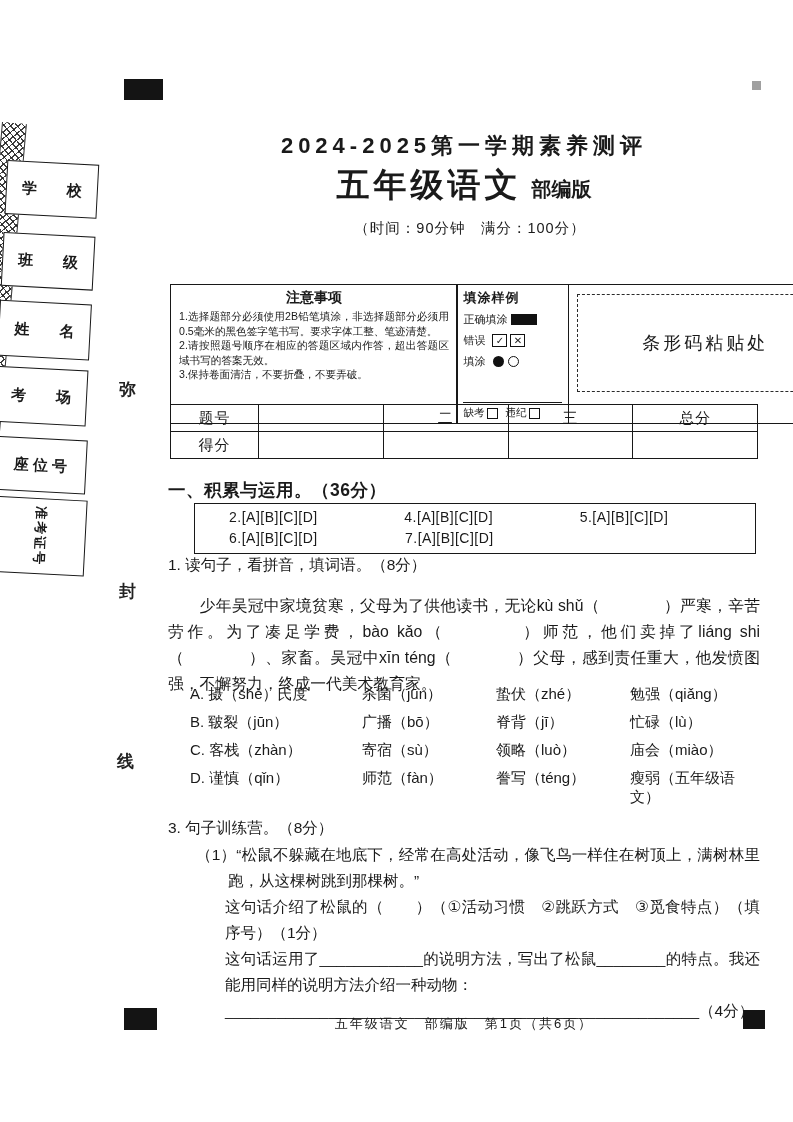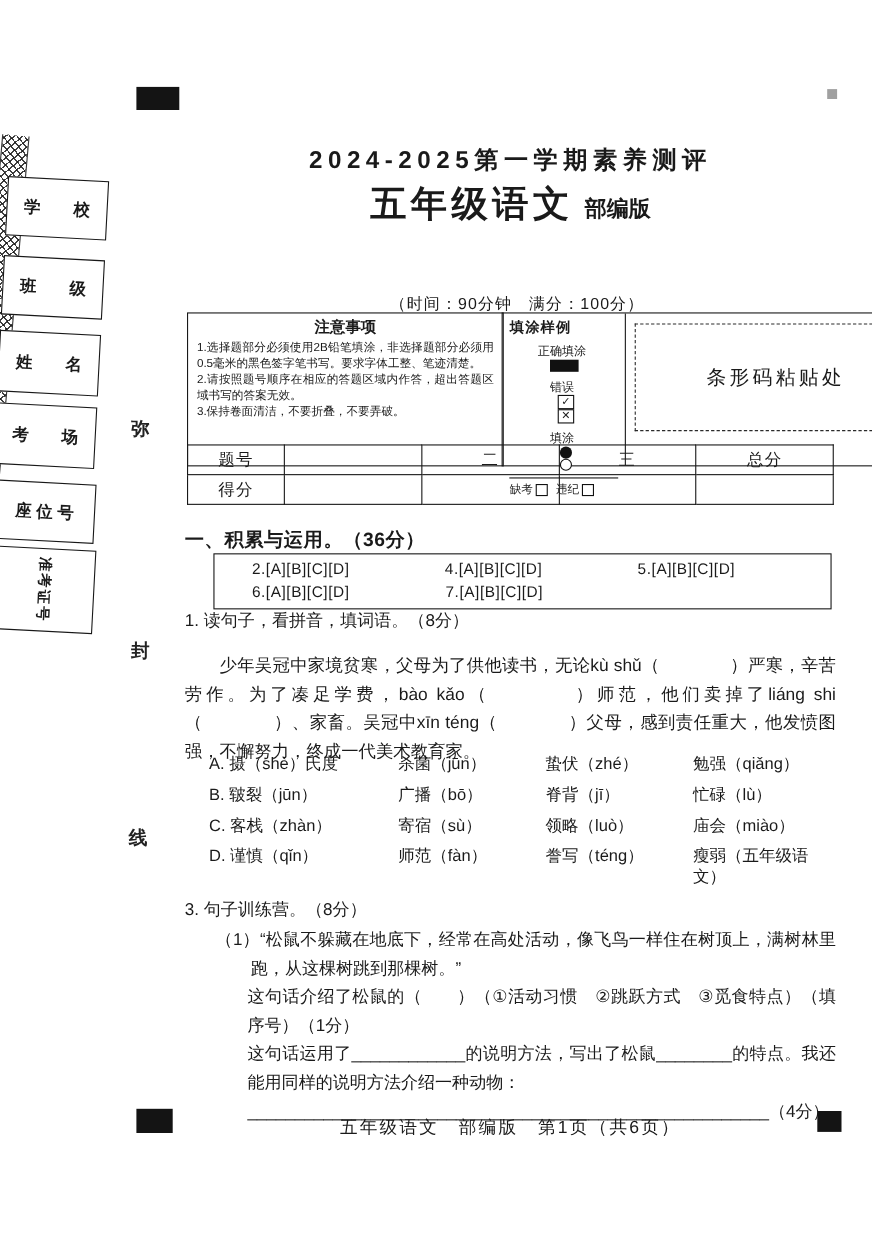--- a/index.html
+++ b/index.html
@@ -46,31 +46,31 @@
 
   
   .main { position:absolute; left:168px; top:0; width:592px; height:1122px; }
 
   .title1 { position:absolute; top:131px; left:0; right:0; text-align:center;
     font-size:22px; font-weight:bold; letter-spacing:5px; }
   .title2 { position:absolute; top:163px; left:0; right:0; text-align:center; }
   .subject { font-size:33px; font-weight:bold; letter-spacing:4px; }
   .edition { font-size:20px; font-weight:bold; margin-left:10px; }
   .time { position:absolute; top:219px; left:12px; right:0; text-align:center;
-    font-size:14.5px; letter-spacing:1px;margin-top:48px; }
+    font-size:14.5px; letter-spacing:1px; }
 
   .info-row { position:absolute; top:254px; left:2px; width:672px; height:140px; display:flex;margin-top:30px; }
   .notice-box { width:288px; border:1.6px solid #181818; padding:4px 8px 4px; }
   .notice-title { text-align:center; font-weight:bold; font-size:14px; margin-bottom:2px; }
   .notice-item { font-size:10.6px; line-height:1.38; text-align:justify; }
   .sample-outer { flex:1; border:1.6px solid #181818; margin-left:-1.6px; display:flex; }
   .sample-left { width:112px; border-right:1.3px solid #181818; padding:4px 6px 3px;
     display:flex; flex-direction:column; font-size:11px; }
   .sample-title { font-weight:bold; font-size:13px; margin-bottom:5px; letter-spacing:1px; }
-  .sample-row { display:flex; align-items:center; margin-bottom:6px;flex-direction:column; }
+  .sample-row { display:flex; align-items:center; margin-bottom:6px; }
   .s-label { margin-right:4px; }
   .filled-rect { display:inline-block; width:26px; height:11px; background:#111; }
   .mini-box { display:inline-block; width:15px; height:13px; border:1px solid #111;
     font-size:10px; line-height:11px; text-align:center; margin-left:3px; }
   .dot { display:inline-block; width:11px; height:11px; border-radius:50%; margin-left:4px; }
   .dot.filled { background:#111; }
   .dot.hollow { border:1.2px solid #111; background:#fff; }
   .sample-bottom { margin-top:auto; border-top:1px solid #181818; padding-top:3px;
     font-size:10.5px; display:flex; align-items:center; }
   .mini-sq { display:inline-block; width:11px; height:11px; border:1px solid #111;
@@ -102,21 +102,21 @@
   .q2-grid { margin-top:7px; padding-left:22px; display:grid;
     grid-template-columns:172px 134px 134px auto; row-gap:9px; font-size:15px; }
 
   .q3 { position:absolute; top:816px; left:0; width:592px; }
   .q3-quote { padding-left:60px; text-indent:-32px; font-size:15.5px; line-height:26px;
     margin-top:2px; text-align:justify; }
   .q3-para { padding-left:57px; font-size:15.5px; line-height:26px; text-align:justify; }
   .q3-blank { padding-left:57px; font-size:15.5px; line-height:26px; }
 
   .footer { position:absolute; top:1015px; left:0; right:0; text-align:center;
-    font-size:16px; letter-spacing:2px; }
+    font-size:13px; letter-spacing:2px; }
 </style>
 </head>
 <body>
 
 <div class="page">
 
   <div class="mark mark-tl"></div>
   <div class="mark mark-bl"></div>
   <div class="mark mark-br"></div>
   <div class="mark mark-tr"></div>

